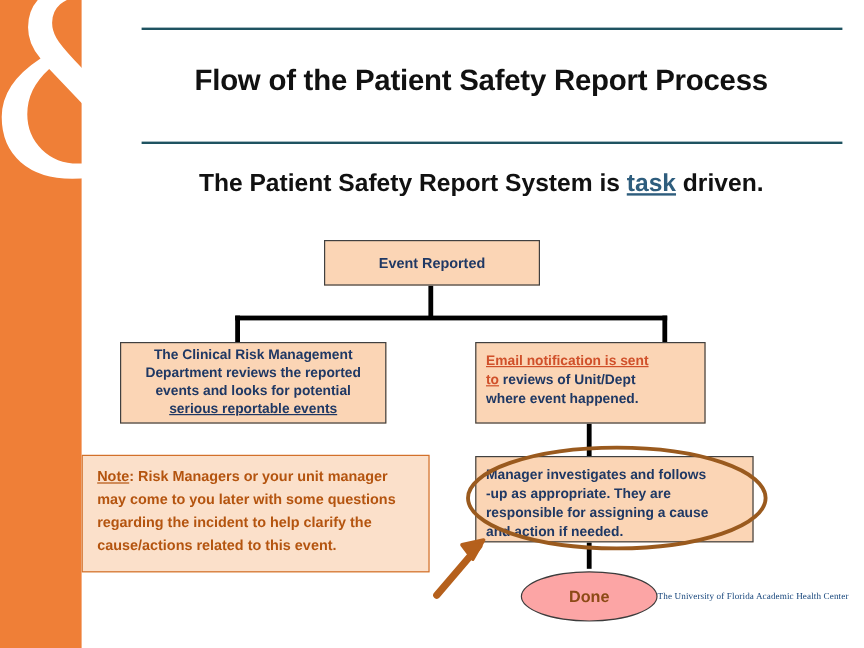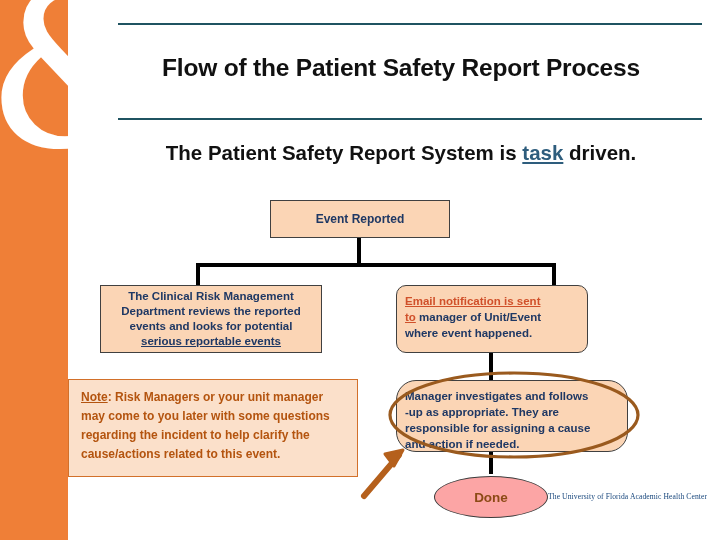--- a/index.html
+++ b/index.html
@@ -85,42 +85,40 @@
   .box-crm{
     left:100px;top:285px;width:222px;height:68px;
     flex-direction:column;justify-content:center;
   }
   .box-crm .ul{text-decoration:underline;}
   .box-email{
     left:396px;top:285px;width:192px;height:68px;
     text-align:left;align-items:flex-start;justify-content:flex-start;
     padding:7px 8px;
     line-height:16px;
-    border-radius:10px;
   }
   .link-orange{color:#d0502a;text-decoration:underline;}
   .box-note{
     left:68px;top:379px;width:290px;height:98px;
     background:#fbe0ca;
     border:1.5px solid #d2702a;
     color:#b4540f;
     font-weight:bold;
     font-size:12px;
     line-height:19px;
     text-align:left;
     align-items:flex-start;justify-content:flex-start;
     padding:8px 10px 20px 12px;
   }
   .box-note .ul{text-decoration:underline;}
   .box-manager{
     left:396px;top:380px;width:232px;height:72px;
     text-align:left;align-items:flex-start;justify-content:flex-start;
     padding:7px 8px;
     line-height:16px;
-    border-radius:20px;
   }
 
   
   .conn{position:absolute;background:#000000;}
   .c-v-top      {left:357px;top:238px;width:4px;height:28px;}
   .c-h-split    {left:196px;top:263px;width:360px;height:4px;}
   .c-v-left     {left:196px;top:263px;width:4px;height:24px;}
   .c-v-right    {left:552px;top:263px;width:4px;height:24px;}
   .c-v-midright {left:489px;top:353px;width:4px;height:28px;}
   .c-v-done     {left:489px;top:452px;width:4px;height:22px;}
@@ -190,21 +188,21 @@
   </div>
 
   <div class="fbox box-crm">
     <span>The Clinical Risk Management</span>
     <span>Department reviews the reported</span>
     <span>events and looks for potential</span>
     <span class="ul">serious reportable events</span>
   </div>
 
   <div class="fbox box-email">
-    <div><span class="link-orange">Email notification is sent</span><br><span class="link-orange">to</span><span> manager of Unit/Event</span><br><span>where event happened.</span></div>
+    <div><span class="link-orange">Email notification is sent</span><br><span class="link-orange">to</span><span> reviews of Unit/Dept</span><br><span>where event happened.</span></div>
   </div>
 
   <div class="fbox box-note">
     <div><span class="ul">Note</span><span>:  Risk Managers or your unit manager may come to you later with some questions regarding the incident to help clarify the cause/actions related to this event.</span></div>
   </div>
 
   <div class="fbox box-manager">
     <div><span>Manager investigates and follows</span><br><span>-up as appropriate. They are</span><br><span>responsible for assigning a cause</span><br><span>and action if needed.</span></div>
   </div>
 

